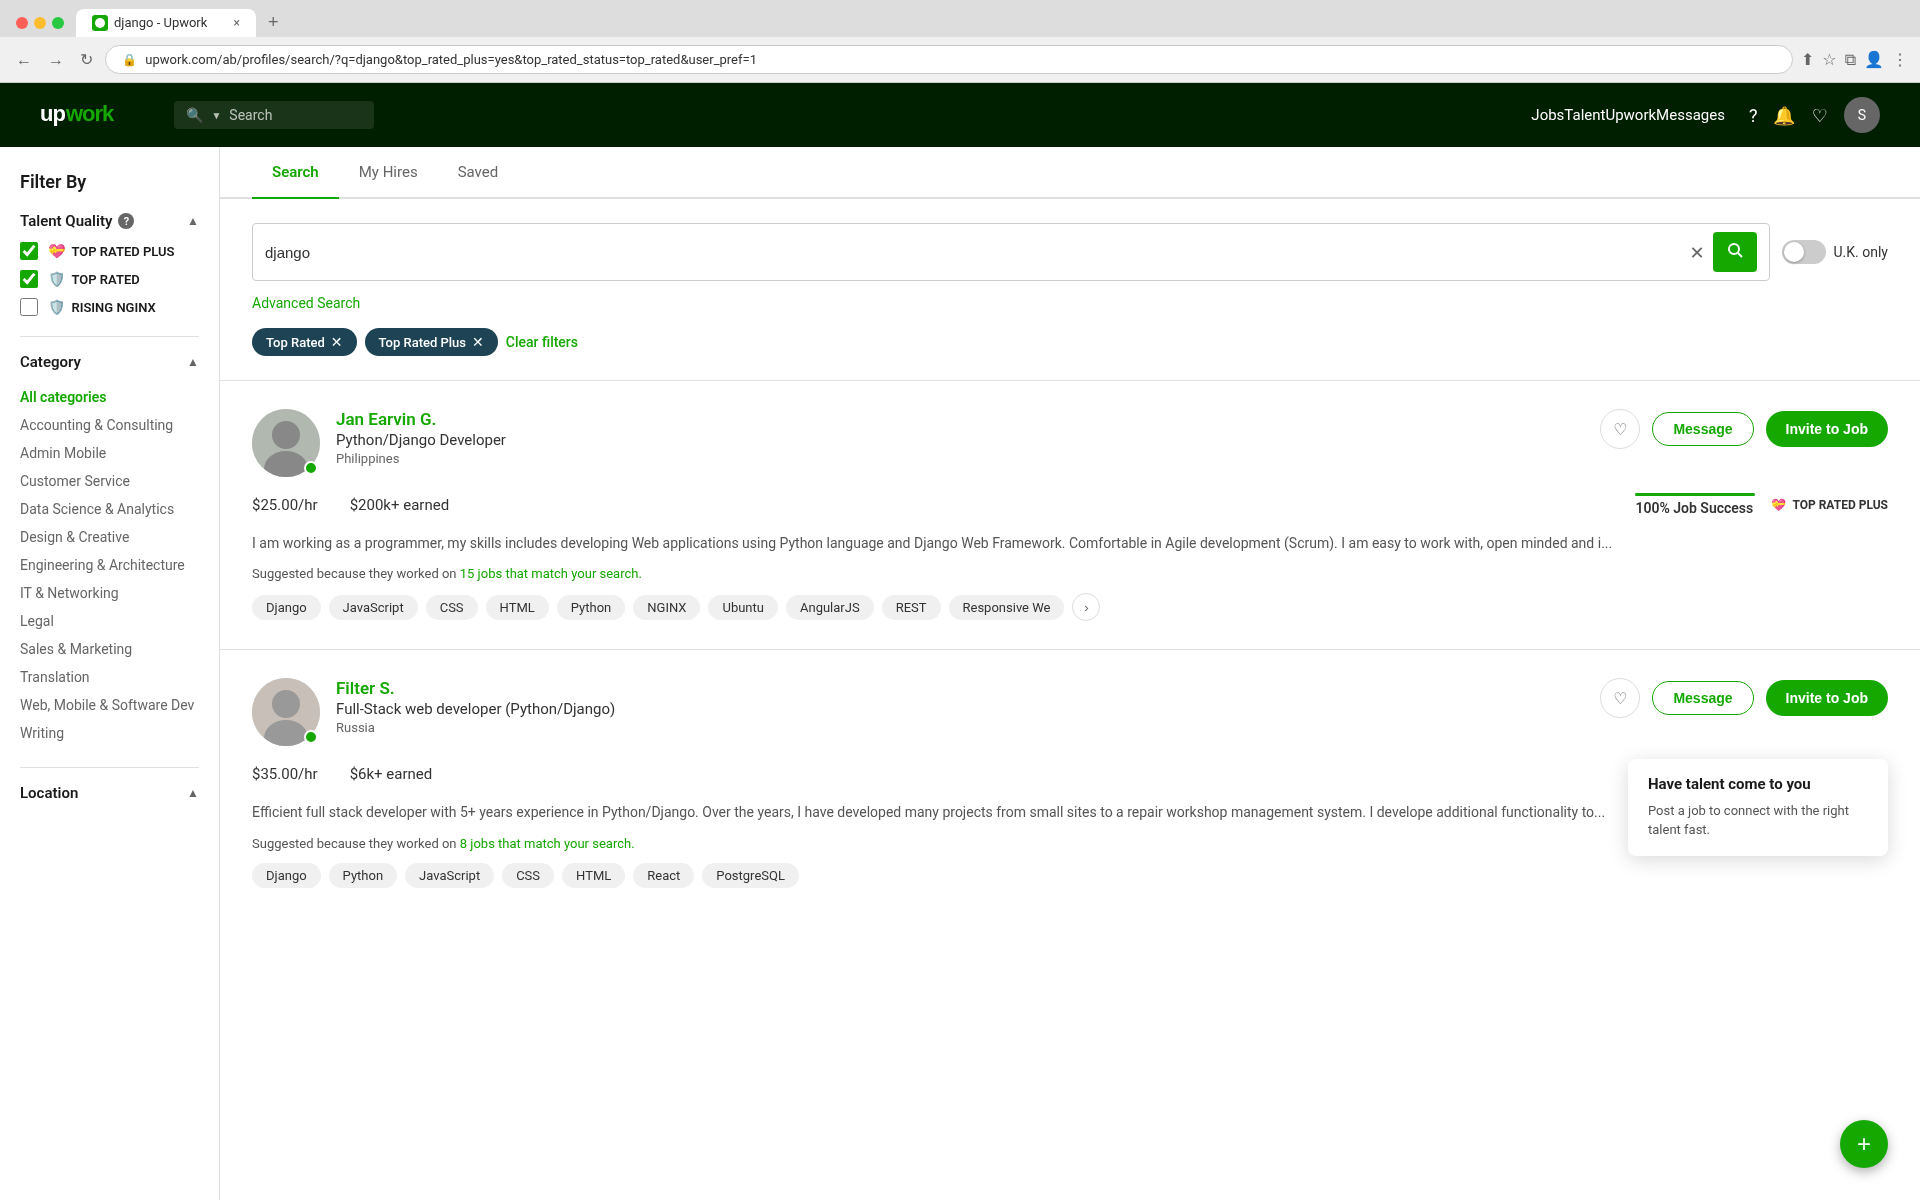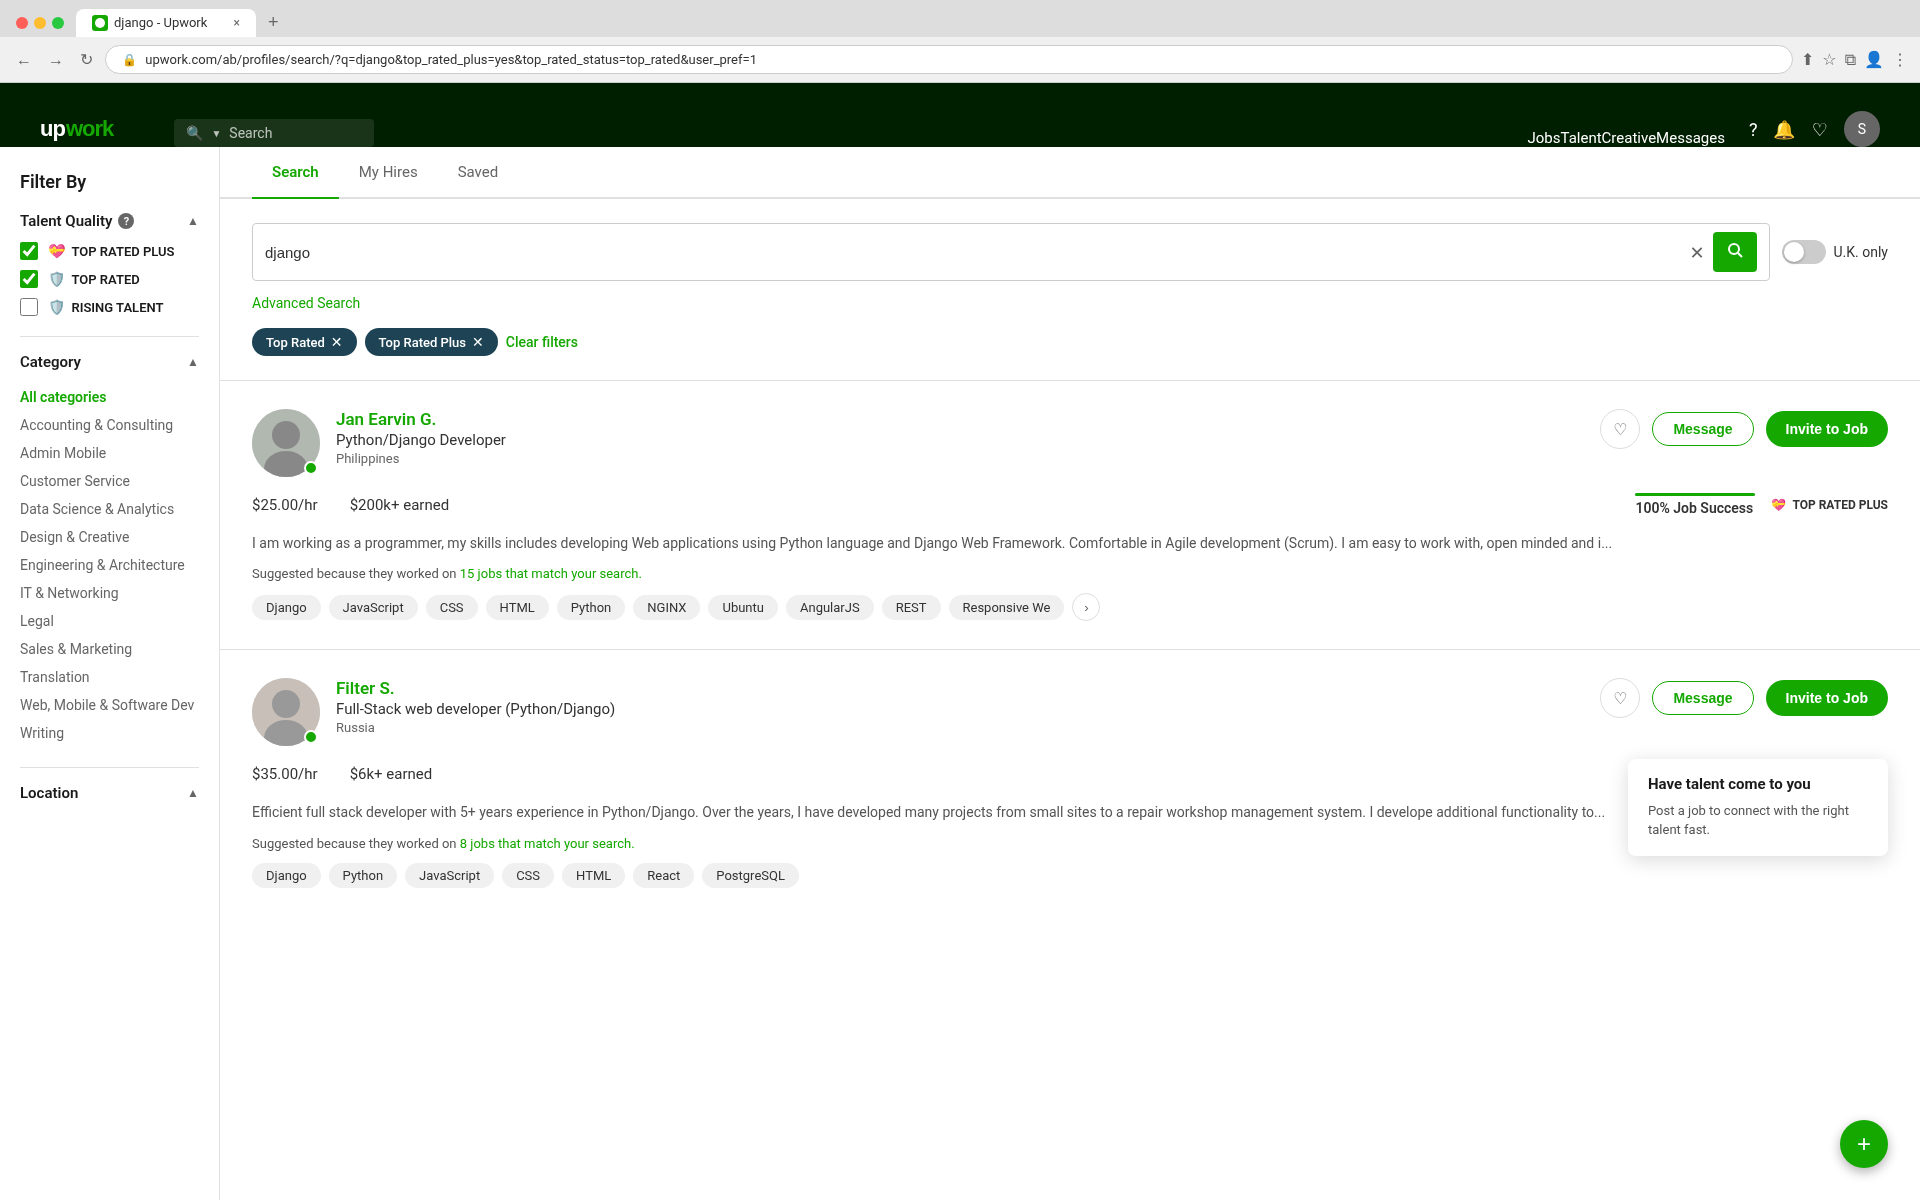--- a/index.html
+++ b/index.html
@@ -41,21 +41,21 @@
       border-radius: 20px; padding: 6px 16px; font-size: 13px; color: #333;
       display: flex; align-items: center; gap: 8px;
     }
     .lock-icon { color: #666; font-size: 12px; }
     .address-actions { display: flex; gap: 8px; align-items: center; }
     .addr-icon { color: #666; font-size: 16px; cursor: pointer; }
 
     
     .upwork-header {
       background: #001e00;
-      display: flex; align-items: flex-end;
+      display: flex; align-items: center;
       padding: 0 40px; height: 64px; gap: 24px;
     }
     .upwork-logo { color: white; font-size: 22px; font-weight: bold; letter-spacing: -1px; }
     .header-search {
       display: flex; align-items: center;
       background: rgba(255,255,255,0.1);
       border-radius: 4px; padding: 6px 12px;
       gap: 8px; min-width: 200px; cursor: pointer;
     }
     .header-search-text { color: rgba(255,255,255,0.7); font-size: 14px; }
@@ -254,21 +254,21 @@
     </svg>
   </div>
   <div class="header-search">
     <span style="color:rgba(255,255,255,0.7); font-size:14px;">🔍</span>
     <span class="search-arrow">▼</span>
     <span class="header-search-text">Search</span>
   </div>
   <nav class="header-nav">
     <a>Jobs</a>
     <a>Talent</a>
-    <a>Creative</a>
+    <a>Upwork</a>
     <a>Messages</a>
   </nav>
   <div class="header-icons">
     <span class="header-icon">?</span>
     <span class="header-icon">🔔</span>
     <span class="header-icon">♡</span>
     <div class="avatar">S</div>
   </div>
 </div>
 
@@ -297,21 +297,21 @@
         <input type="checkbox" checked="" style="">
         <span class="badge-label">
           <span class="badge-icon">🛡️</span>
           <span>TOP RATED</span>
         </span>
       </div>
       <div class="checkbox-item">
         <input type="checkbox" style="">
         <span class="badge-label">
           <span class="badge-icon">🛡️</span>
-          <span>RISING TALENT</span>
+          <span>RISING NGINX</span>
         </span>
       </div>
     </div>
 
     <hr class="filter-divider">
 
     <div class="filter-section">
       <div class="filter-section-header">
         <span class="filter-section-title">Category</span>
         <span class="chevron">▲</span>

